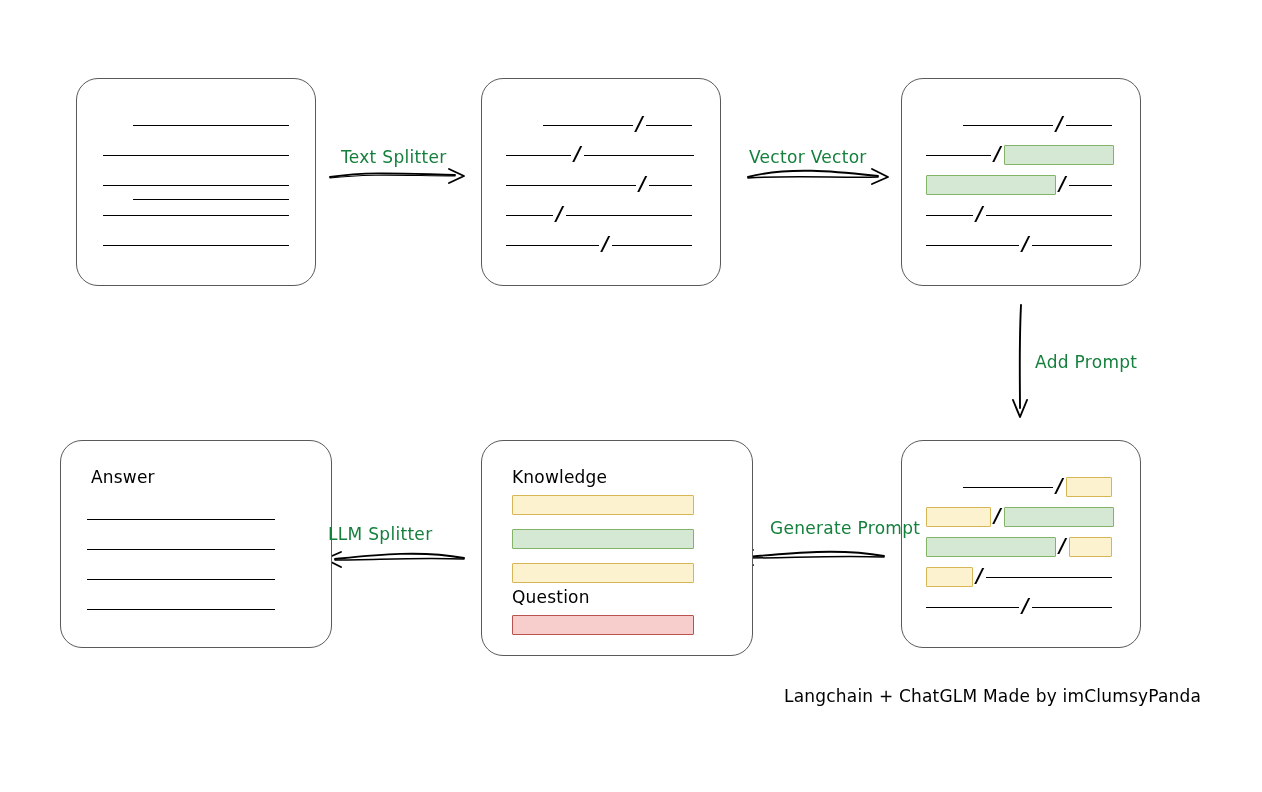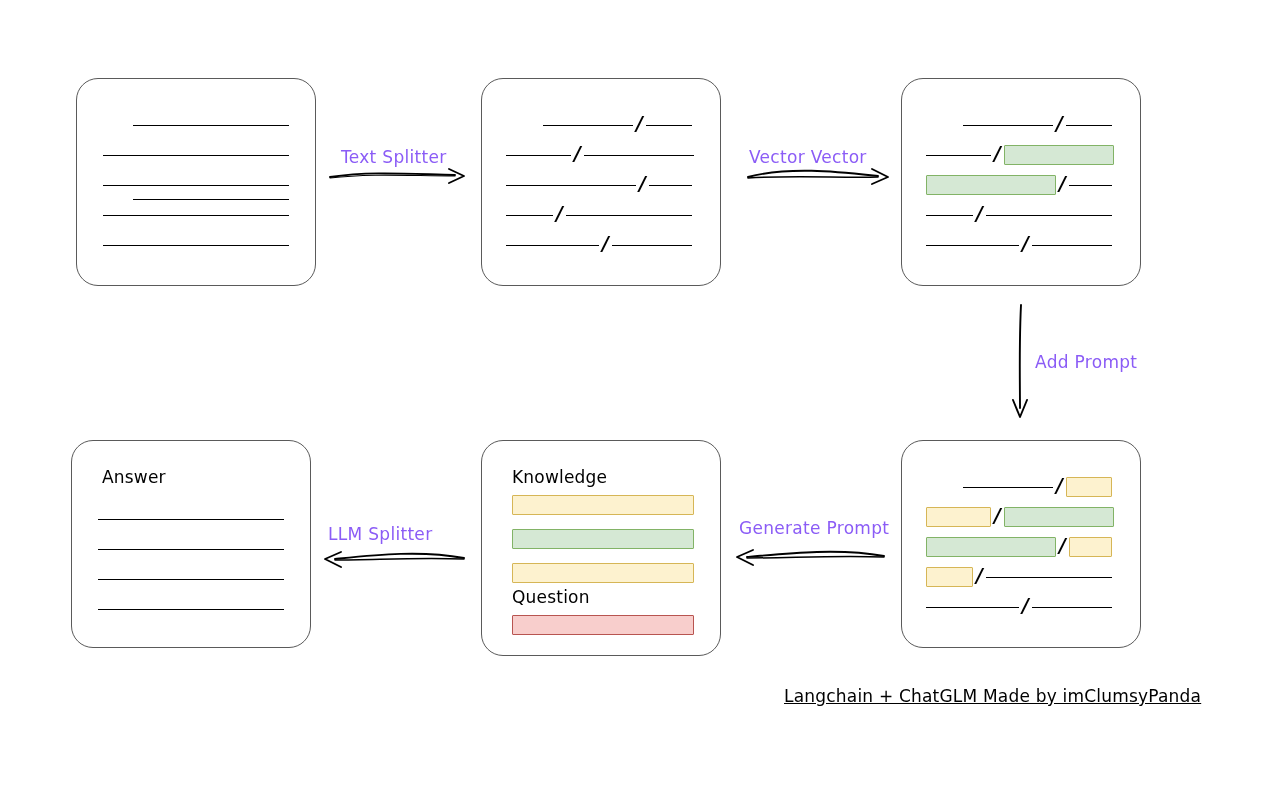--- a/index.html
+++ b/index.html
@@ -102,21 +102,21 @@
 
   .bar.yellow { background: #fdf2cf; border: 1.4px solid #d6b656; }
   .bar.green  { background: #d5e8d4; border: 1.4px solid #82b366; }
   .bar.red    { background: #f8cecc; border: 1.4px solid #b85450; }
 
   .edge-label {
     position: absolute;
     font-size: 17px;
     letter-spacing: 0.3px;
     white-space: nowrap;
-    color: #8b5cf6;
+    color: #15803d;
   }
 
   .footer {
     position: absolute;
     font-size: 17px;
     letter-spacing: 0.2px;
     white-space: nowrap;
     color: #000000;
   }
 
@@ -295,33 +295,33 @@
 
       <div class="row" style="top:156px; padding:0 24px;">
         <div class="seg" style="width:93px;"></div>
         <span class="slash">/</span>
         <div class="seg" style="width:80px;"></div>
       </div>
 
     </div>
   </div>
 
-  <div class="node" style="left:481px; top:440px; width:240px; height:216px;">
+  <div class="node" style="left:481px; top:440px; width:272px; height:216px;">
     <div class="node-title" style="top:26px;">Knowledge</div>
 
     <div class="bar yellow" style="left:30px; top:54px; width:182px;"></div>
     <div class="bar green" style="left:30px; top:88px; width:182px;"></div>
     <div class="bar yellow" style="left:30px; top:122px; width:182px;"></div>
 
     <div class="node-title" style="top:146px;">Question</div>
 
     <div class="bar red" style="left:30px; top:174px; width:182px;"></div>
   </div>
 
-  <div class="node" style="left:71px; top:440px; width:240px; height:208px;">
+  <div class="node" style="left:60px; top:440px; width:272px; height:208px;">
     <div class="node-title" style="top:26px;">Answer</div>
     <div class="rows">
       <div class="row" style="top:68px; padding:0 26px;">
         <div class="seg" style="width:188px;"></div>
       </div>
       <div class="row" style="top:98px; padding:0 26px;">
         <div class="seg" style="width:188px;"></div>
       </div>
       <div class="row" style="top:128px; padding:0 26px;">
         <div class="seg" style="width:188px;"></div>
@@ -331,19 +331,19 @@
       </div>
     </div>
   </div>
 
   <div class="edge-label" style="left:341px; top:147px;">Text Splitter</div>
 
   <div class="edge-label" style="left:749px; top:147px;">Vector Vector</div>
 
   <div class="edge-label" style="left:1035px; top:352px;">Add Prompt</div>
 
-  <div class="edge-label" style="left:739px; top:518px;">Generate Prompt</div>
+  <div class="edge-label" style="left:770px; top:518px;">Generate Prompt</div>
 
   <div class="edge-label" style="left:328px; top:524px;">LLM Splitter</div>
 
-  <div class="footer" style="left:784px; top:686px;text-decoration:underline;">Langchain + ChatGLM Made by imClumsyPanda</div>
+  <div class="footer" style="left:784px; top:686px;">Langchain + ChatGLM Made by imClumsyPanda</div>
 
 </div>
 
 </body></html>

